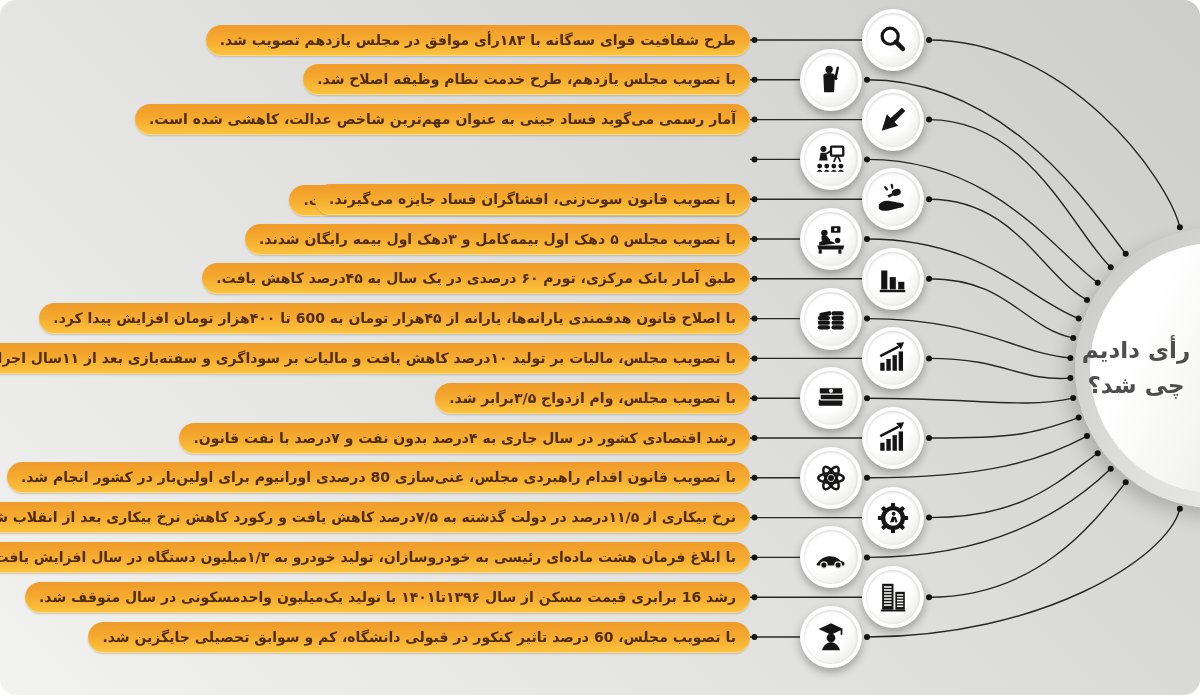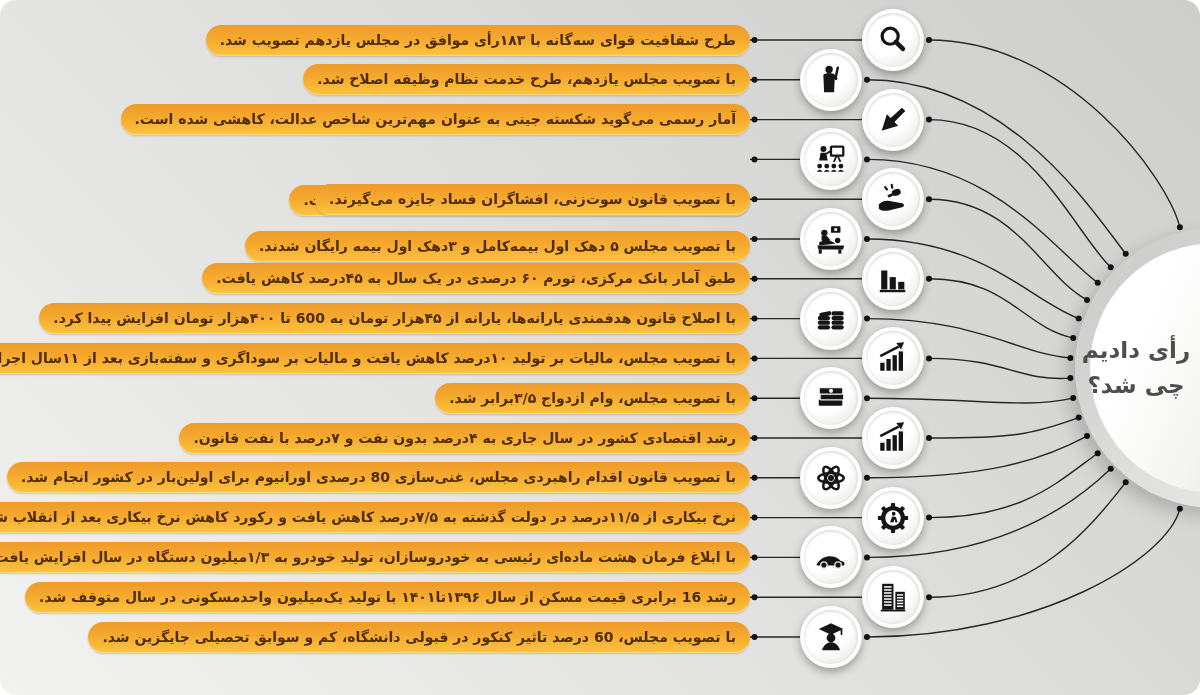--- a/index.html
+++ b/index.html
@@ -143,21 +143,21 @@
       <div class="icon" style="left: 800px; top: 48.8px;">
         <div class="icon-in">
           <svg viewBox="0 0 36 36" width="34" height="34" fill="#151515">
             <circle cx="16" cy="6.8" r="3.9"></circle>
             <path d="M11.5 11.5c3-1.2 6-1.2 9 0l1.6 1-.8 18.5h-10.6l-.8-18.5z"></path>
             <rect x="22.8" y="3.5" width="2.6" height="14" rx="1.2" transform="rotate(12 24 10)"></rect>
             <path d="M19.5 13.5l5.5 2.5-.9 2.2-5.6-2.2z"></path>
           </svg>
         </div>
       </div>
-      <div class="pill" style="top: 104.1px;">آمار رسمی می‌گوید شکسته جینی به عنوان مهم‌ترین شاخص عدالت، کاهشی شده است.</div>
+      <div class="pill" style="top: 104.1px;">آمار رسمی می‌گوید فساد جینی به عنوان مهم‌ترین شاخص عدالت، کاهشی شده است.</div>
       <div class="icon" style="left: 862px; top: 88.6px;">
         <div class="icon-in">
           <svg viewBox="0 0 36 36" width="34" height="34" fill="#151515">
             <path d="M27.5 5 L31 8.5 L19.5 20 L23.5 24 L6 29.5 L11.5 12 L15.5 16 Z"></path>
           </svg>
         </div>
       </div>
       <div class="pill" style="top: 143.9px; margin-top: 41px;">با اجرای قانون رتبه‌بندی، حقوق معلمان ۳۷درصد افزایش یافت.</div>
       <div class="icon" style="left: 800px; top: 128.4px;">
         <div class="icon-in">
@@ -184,21 +184,21 @@
         <div class="icon-in">
           <svg viewBox="0 0 36 36" width="34" height="34" fill="#151515">
             <path d="M3 23.5c3.5-3.2 7.5-4.3 11.5-3.4l13 2.3c2.8.5 2.8 3.6.1 4.3l-14 3.4c-4.3 1-8 .3-10.6-1.9z"></path>
             <ellipse cx="21.5" cy="11" rx="4.8" ry="3.5" transform="rotate(-18 21.5 11)"></ellipse>
             <path d="M17 11.8l-5 2.2 1.6 2.8 4.6-2.4z"></path>
             <rect x="9.5" y="4" width="2.3" height="5.4" rx="1.1" transform="rotate(-38 10.6 6.7)"></rect>
             <rect x="15.8" y="1.8" width="2.3" height="5.4" rx="1.1" transform="rotate(-12 16.9 4.5)"></rect>
           </svg>
         </div>
       </div>
-      <div class="pill" style="top: 223.5px; margin-top: 7px;">با تصویب مجلس ۵ دهک اول بیمه‌کامل و ۳دهک اول بیمه رایگان شدند.</div>
+      <div class="pill" style="top: 223.5px;">با تصویب مجلس ۵ دهک اول بیمه‌کامل و ۳دهک اول بیمه رایگان شدند.</div>
       <div class="icon" style="left: 800px; top: 208px;">
         <div class="icon-in">
           <svg viewBox="0 0 36 36" width="34" height="34" fill="#151515">
             <rect x="18" y="4.5" width="10" height="7" rx="1"></rect>
             <rect x="21.5" y="6.5" width="3" height="3" fill="#f0f0ee"></rect>
             <circle cx="11" cy="11.5" r="3.4"></circle>
             <path d="M8 14.5c2.5-.8 4.8-.5 6.5 1.2l3 3.5-3.5 2.5-6-2z"></path>
             <circle cx="25" cy="19.5" r="2.9"></circle>
             <path d="M5.5 21.5c5.5-3 13-2.5 17 1.5l-17 1.8z"></path>
             <path d="M3.5 25h28.5l-1.2 4.2H4.7z"></path>

